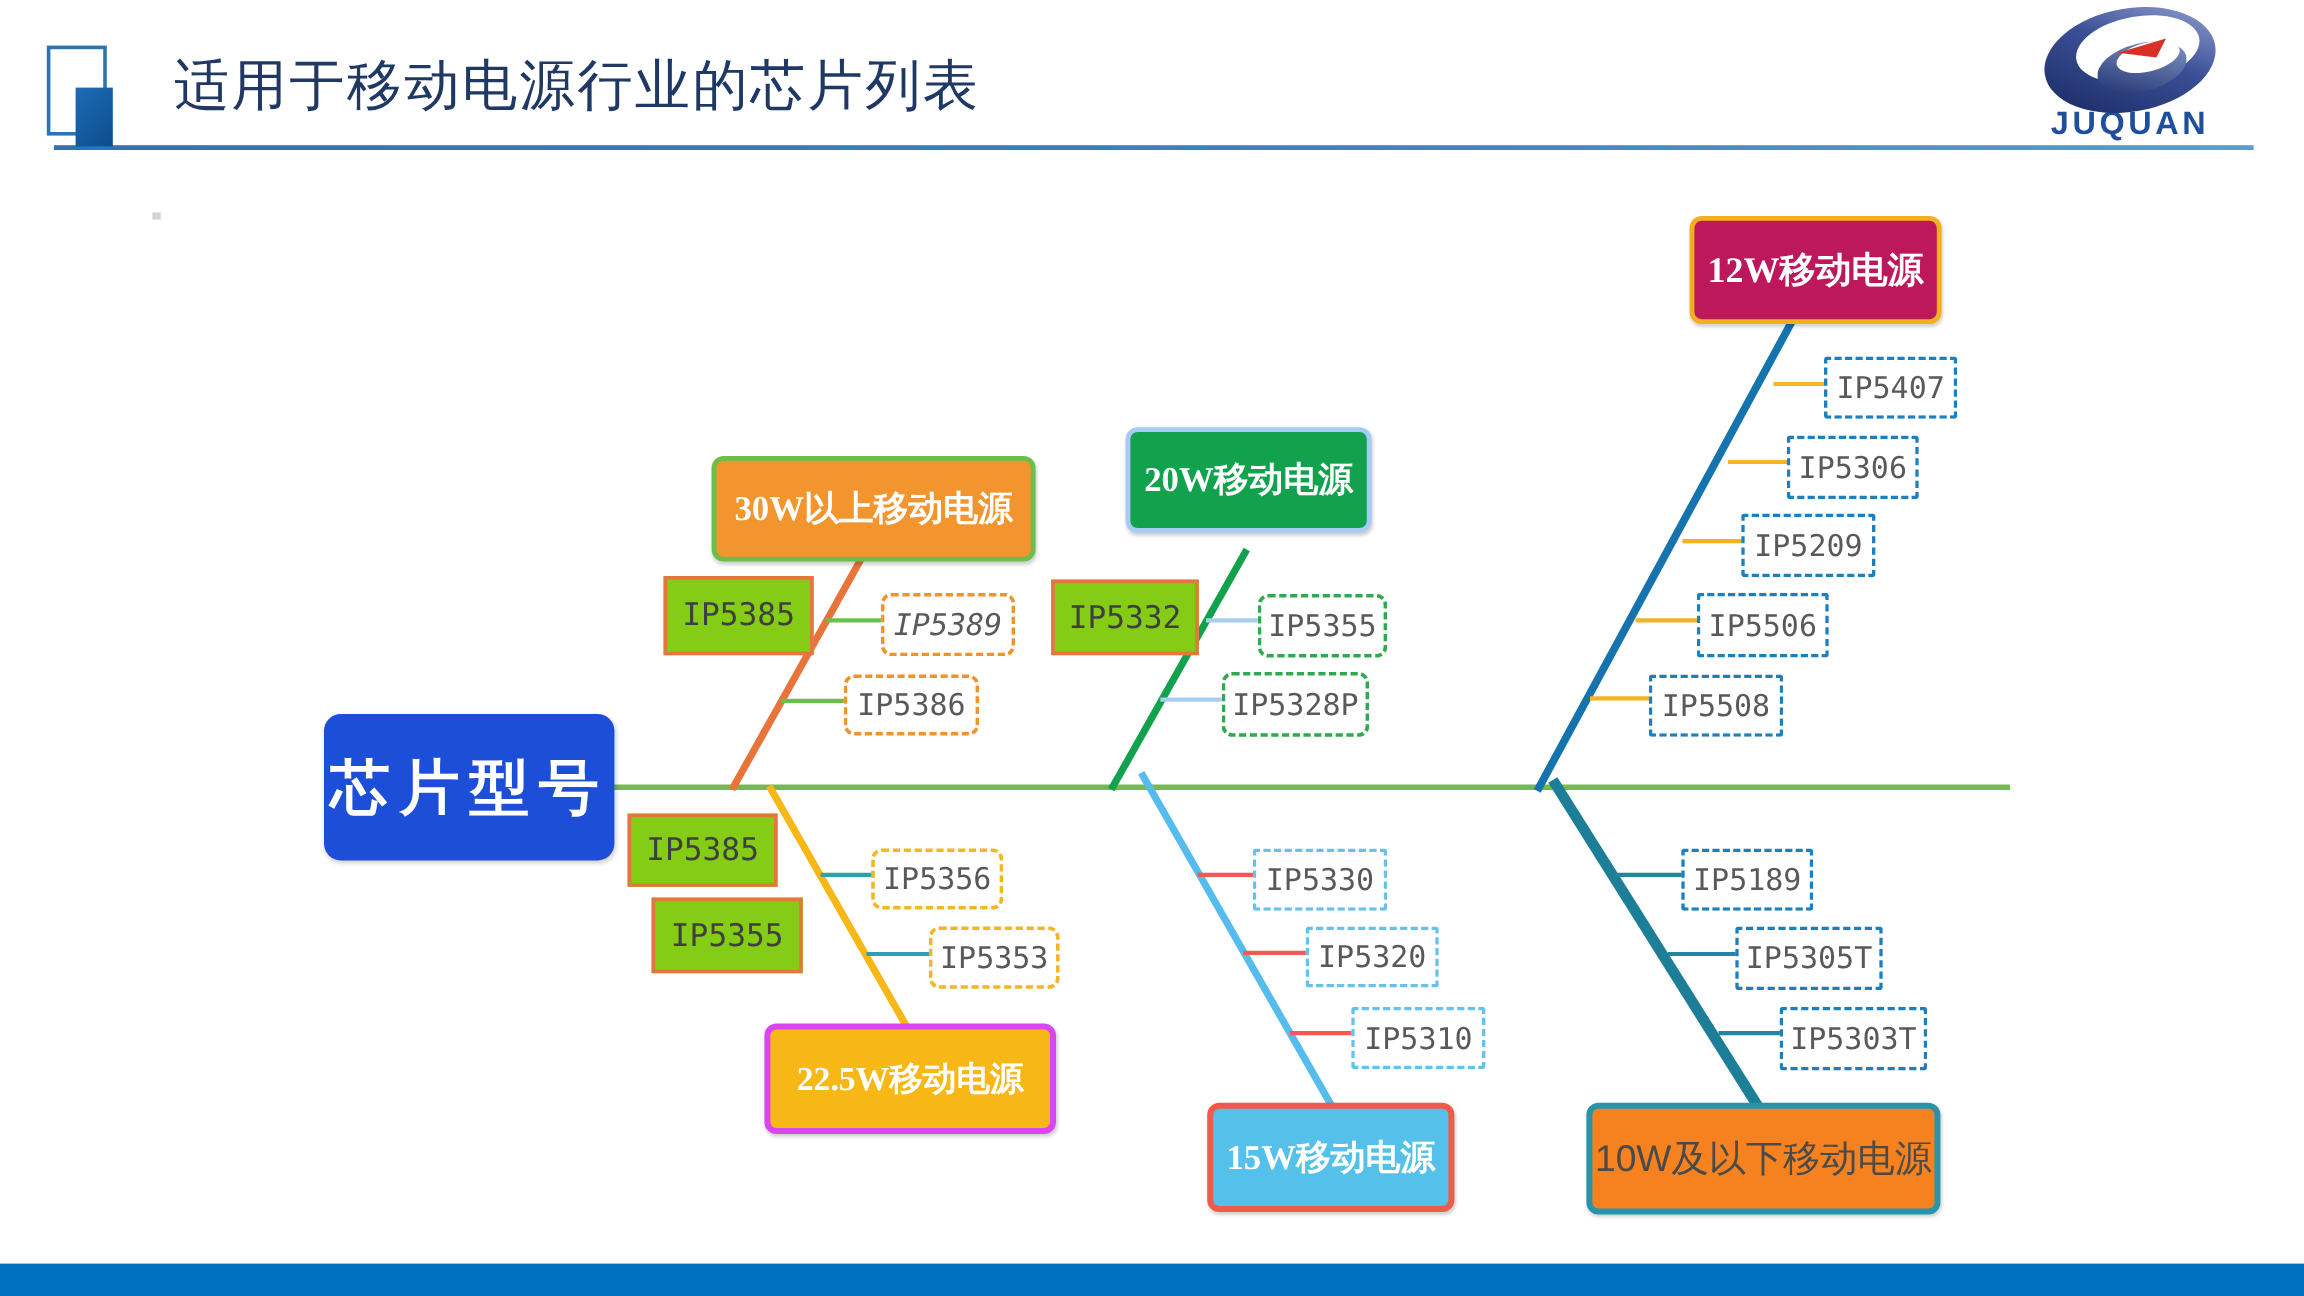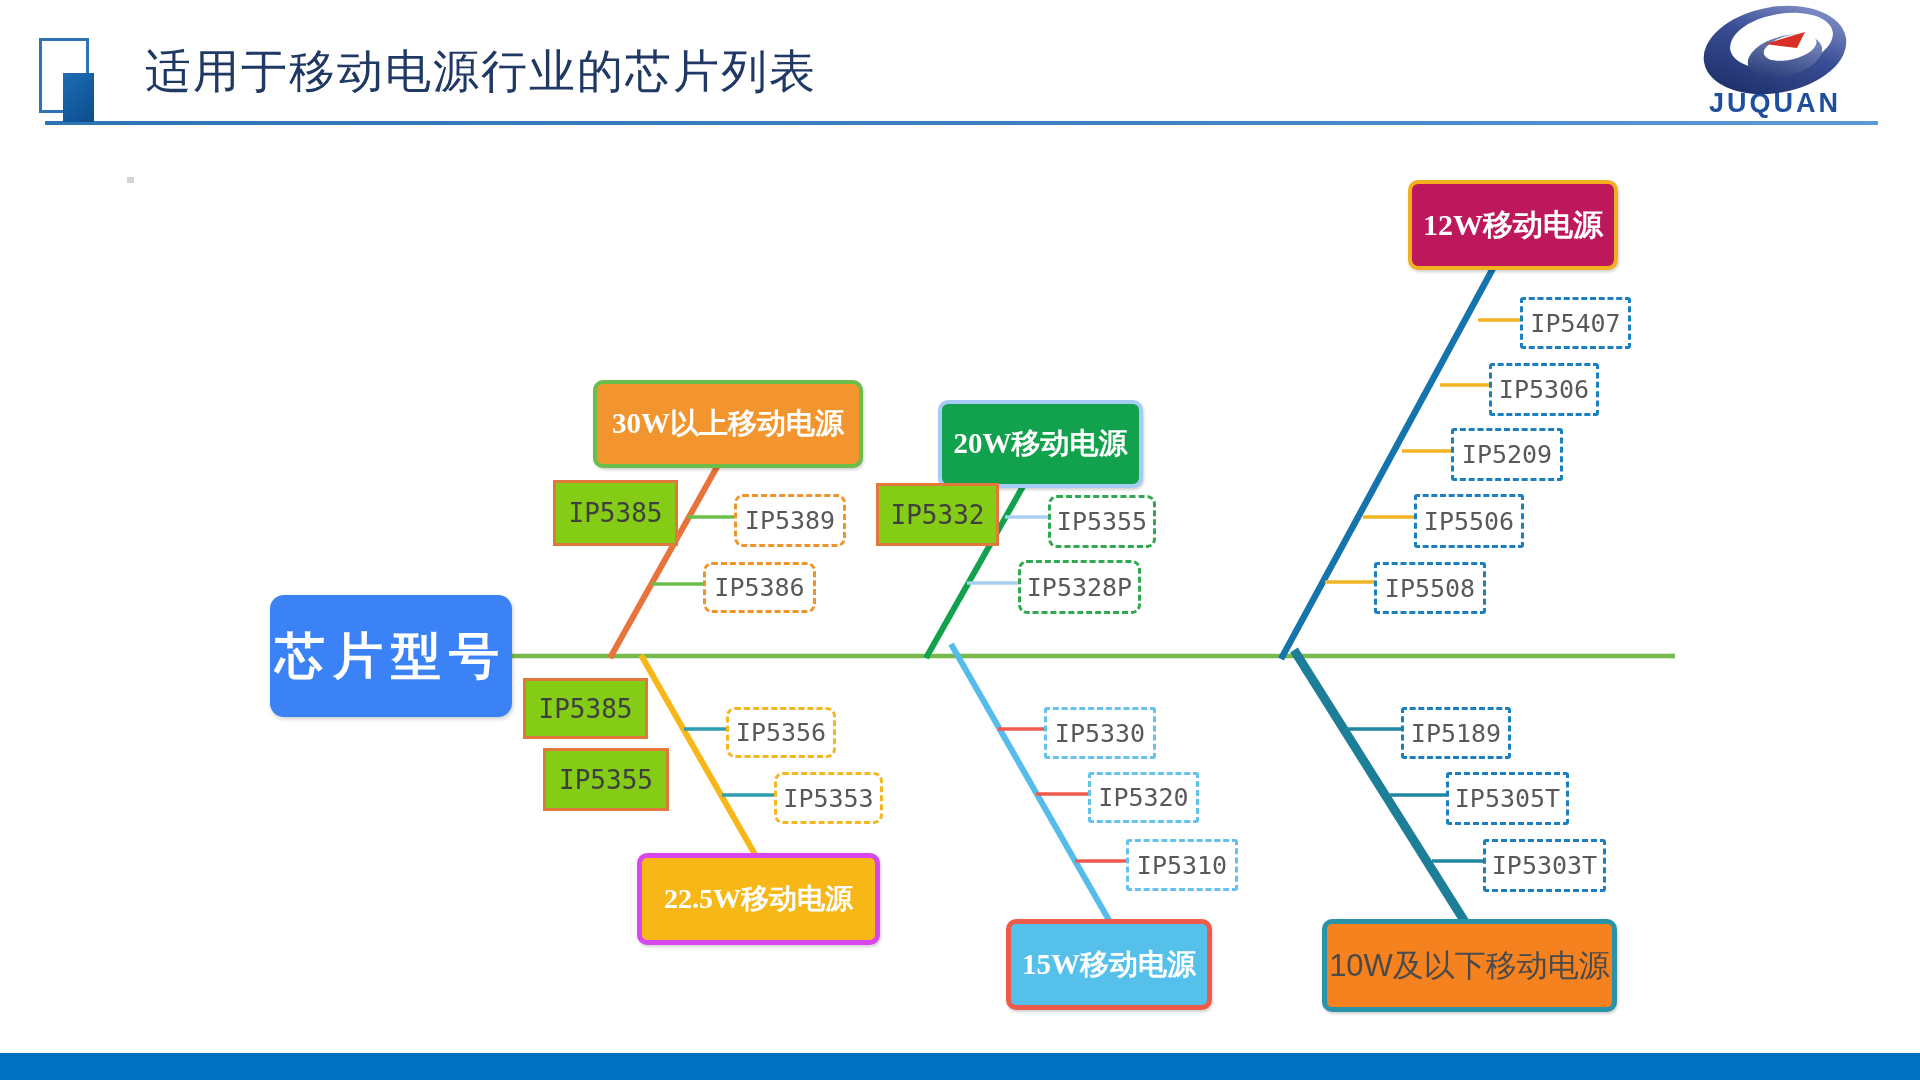--- a/index.html
+++ b/index.html
@@ -44,21 +44,21 @@
   }
   .cat-30w{background:#F2952E;border:4px solid #6BBE4A;border-radius:10px;font-size:29px;}
   .cat-20w{background:#12A24D;border:4px solid #A6CCF5;border-radius:10px;font-size:29px;}
   .cat-12w{background:#be185d;border:4px solid #F2B01E;border-radius:10px;font-size:30px;}
   .cat-225w{background:#F7B717;border:5px solid #d946ef;border-radius:10px;font-size:28px;}
   .cat-15w{background:#55C1EA;border:5px solid #EF5B4B;border-radius:10px;font-size:29px;}
   .cat-10w{background:#F5821F;border:5px solid #2B93A8;border-radius:10px;font-size:31px;
            color:#4A4A4A;font-family:"Liberation Sans",sans-serif;font-weight:400;}
   .root-box{
     position:absolute;left:270px;top:595px;width:242px;height:122px;z-index:3;
-    background:#3b82f6;border-radius:14px;display:flex;align-items:center;justify-content:center;
+    background:#1d4ed8;border-radius:14px;display:flex;align-items:center;justify-content:center;
     color:#ffffff;font-weight:700;font-size:50px;letter-spacing:8px;
     font-family:"Liberation Serif","DejaVu Serif",serif;
     box-shadow:1px 2px 4px rgba(0,0,0,.2);
   }
   .lbl{
     position:absolute;z-index:3;background:#84cc16;border:3px solid #E2783B;
     display:flex;align-items:center;justify-content:center;
     font-family:"DejaVu Sans Mono",monospace;font-size:26px;color:#3F3F3F;white-space:nowrap;
   }
   .chip{
@@ -136,32 +136,32 @@
 
   <line x1="1294" y1="650" x2="1465" y2="922" stroke="#1C7E97" stroke-width="9"></line>
   <line x1="1346" y1="729" x2="1403" y2="729" stroke="#2187A0" stroke-width="3.5"></line>
   <line x1="1390" y1="795" x2="1448" y2="795" stroke="#2187A0" stroke-width="3.5"></line>
   <line x1="1432" y1="861" x2="1485" y2="861" stroke="#2187A0" stroke-width="3.5"></line>
 </svg>
 
 <div class="root-box">芯片型号</div>
 
 <div class="cat cat-30w" style="left:593px;top:380px;width:262px;height:80px;">30W以上移动电源</div>
-<div class="cat cat-20w" style="left:938px;top:400px;width:197px;height:80px;">20W移动电源</div>
+<div class="cat cat-20w" style="left:938px;top:356px;width:197px;height:80px;">20W移动电源</div>
 <div class="cat cat-12w" style="left:1408px;top:180px;width:202px;height:82px;">12W移动电源</div>
 <div class="cat cat-225w" style="left:637px;top:853px;width:233px;height:82px;">22.5W移动电源</div>
 <div class="cat cat-15w" style="left:1006px;top:919px;width:196px;height:81px;">15W移动电源</div>
 <div class="cat cat-10w" style="left:1322px;top:919px;width:285px;height:83px;">10W及以下移动电源</div>
 
 <div class="lbl" style="left:553px;top:480px;width:119px;height:60px;">IP5385</div>
 <div class="lbl" style="left:876px;top:483px;width:117px;height:57px;">IP5332</div>
 <div class="lbl" style="left:523px;top:678px;width:119px;height:55px;">IP5385</div>
 <div class="lbl" style="left:543px;top:748px;width:120px;height:57px;">IP5355</div>
 
-<div class="chip d-orange" style="left:734px;top:494px;width:106px;height:47px;">IP5389</div>
+<div class="chip d-orange" style="left:734px;top:494px;width:106px;height:47px;font-style:italic;">IP5389</div>
 <div class="chip d-orange" style="left:703px;top:562px;width:107px;height:45px;">IP5386</div>
 
 <div class="chip d-green" style="left:1048px;top:495px;width:102px;height:47px;">IP5355</div>
 <div class="chip d-green" style="left:1018px;top:560px;width:117px;height:48px;">IP5328P</div>
 
 <div class="chip d-blue" style="left:1520px;top:297px;width:105px;height:46px;">IP5407</div>
 <div class="chip d-blue" style="left:1489px;top:363px;width:104px;height:47px;">IP5306</div>
 <div class="chip d-blue" style="left:1451px;top:428px;width:106px;height:47px;">IP5209</div>
 <div class="chip d-blue" style="left:1414px;top:494px;width:104px;height:48px;">IP5506</div>
 <div class="chip d-blue" style="left:1374px;top:562px;width:106px;height:46px;">IP5508</div>

